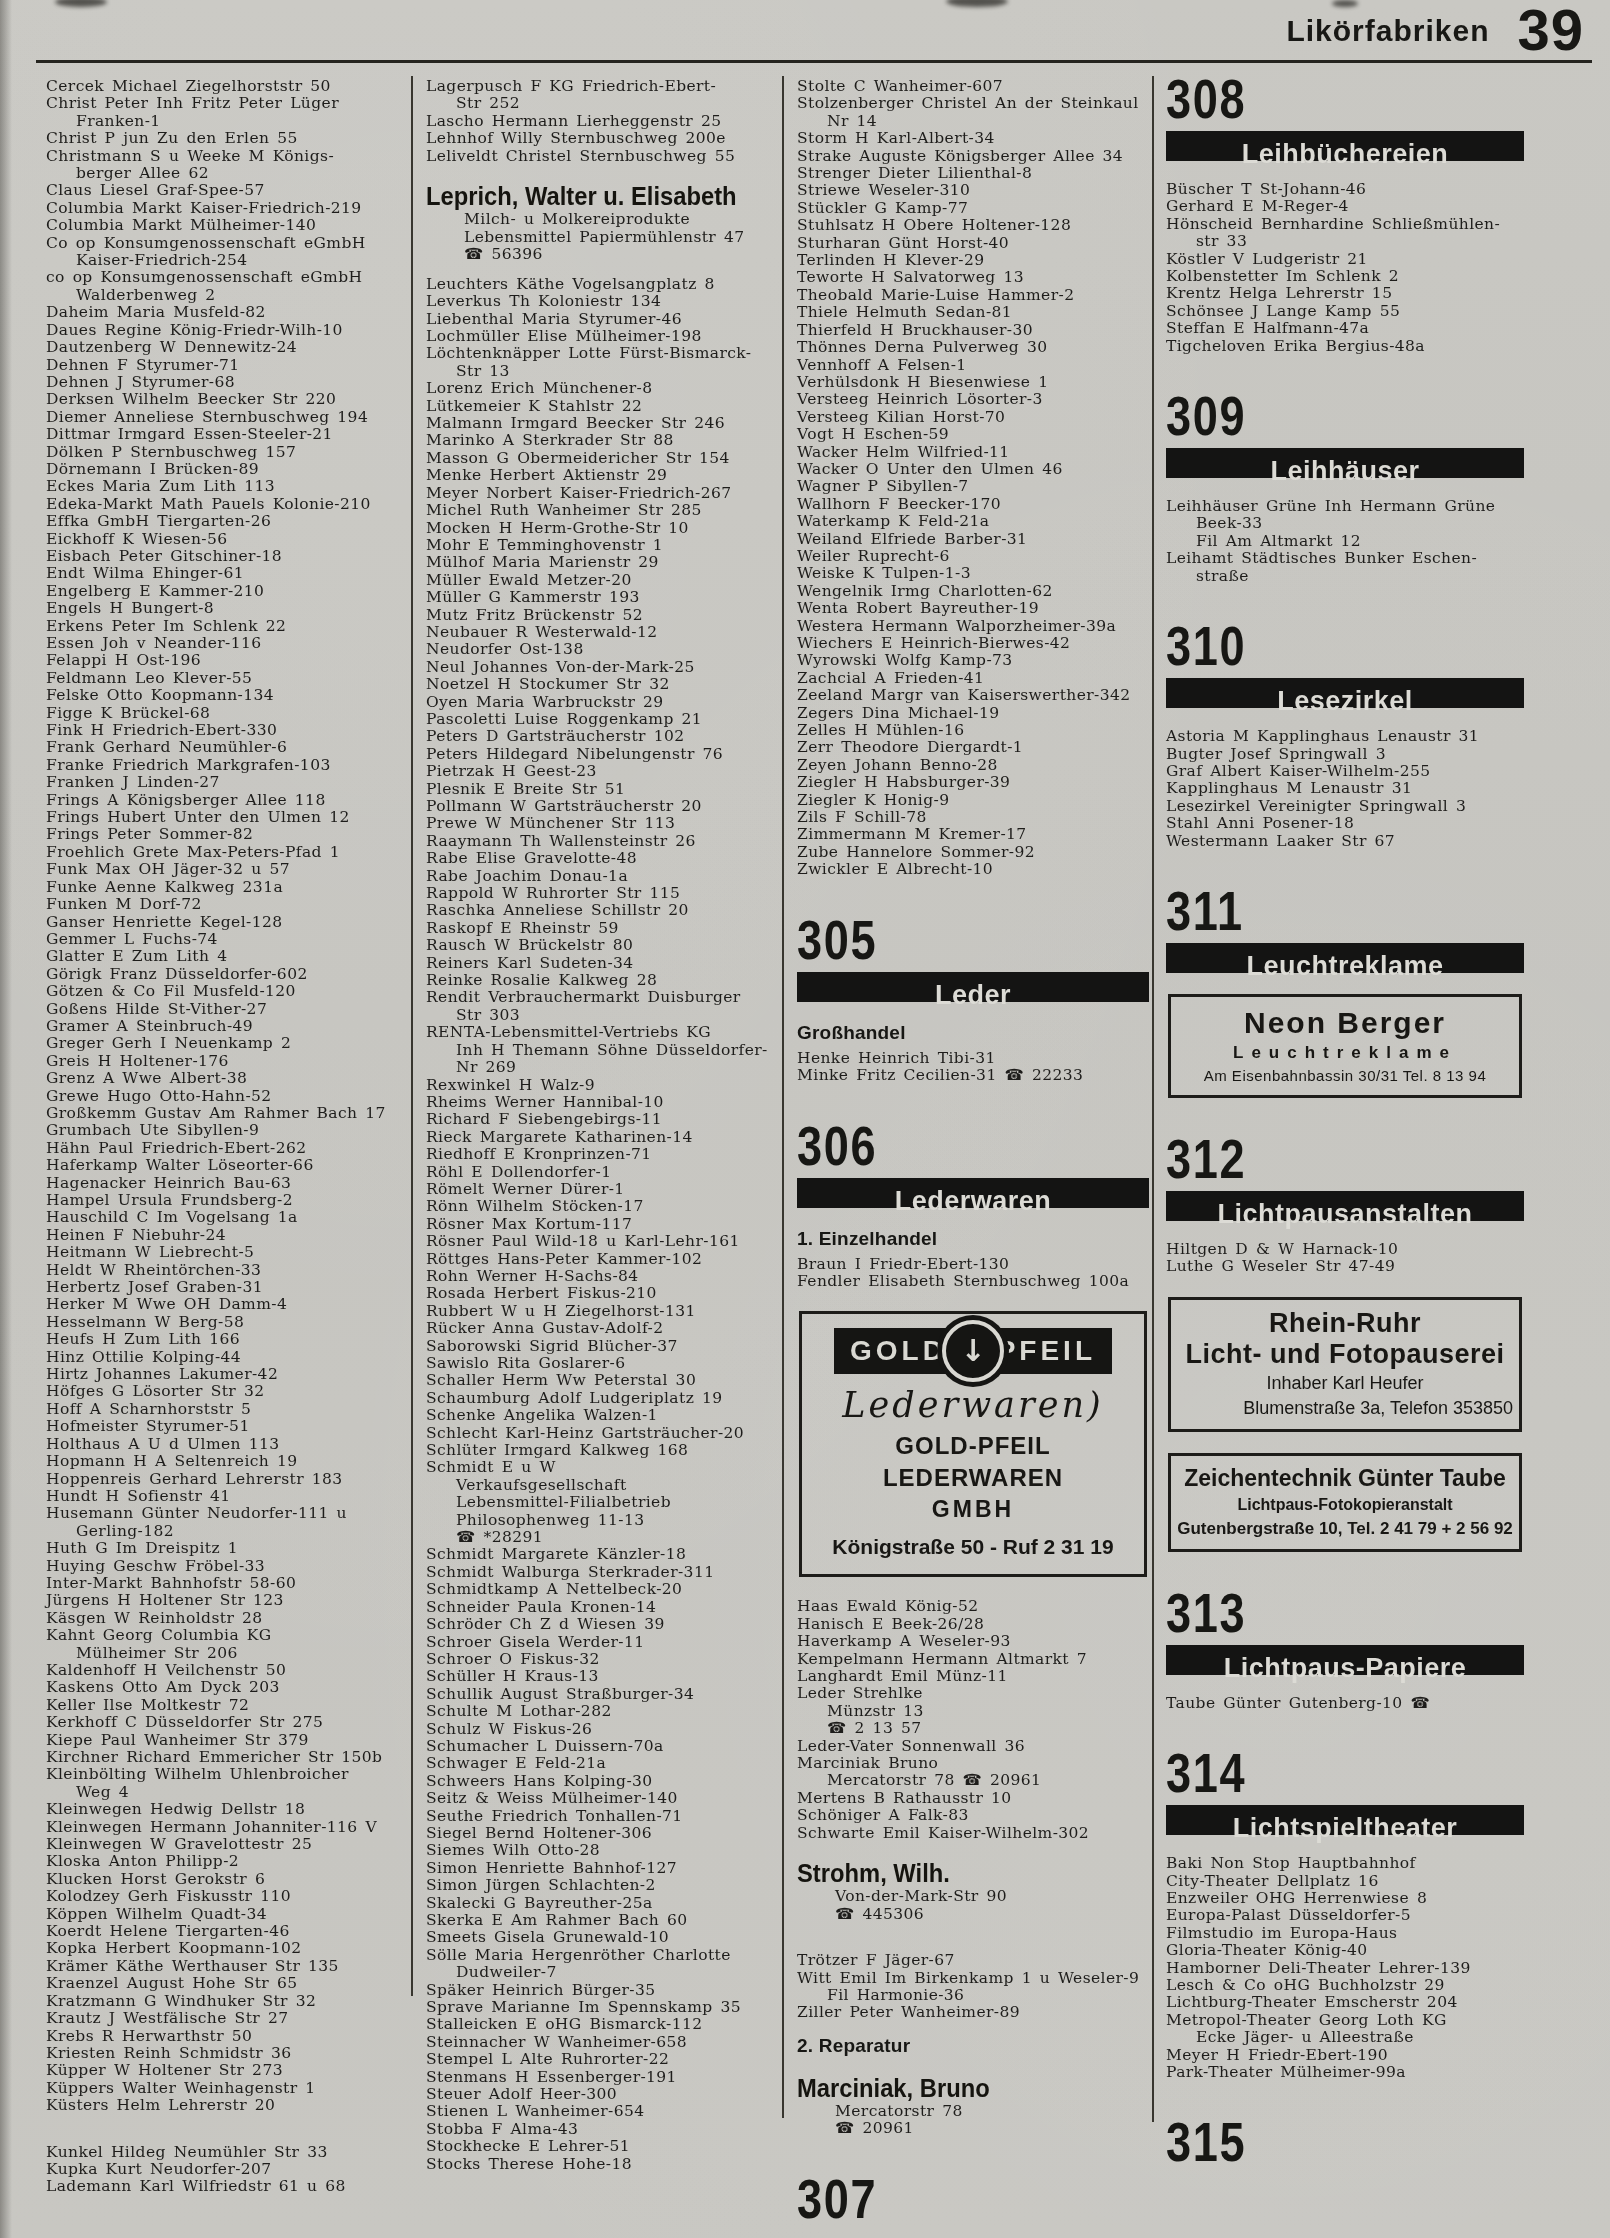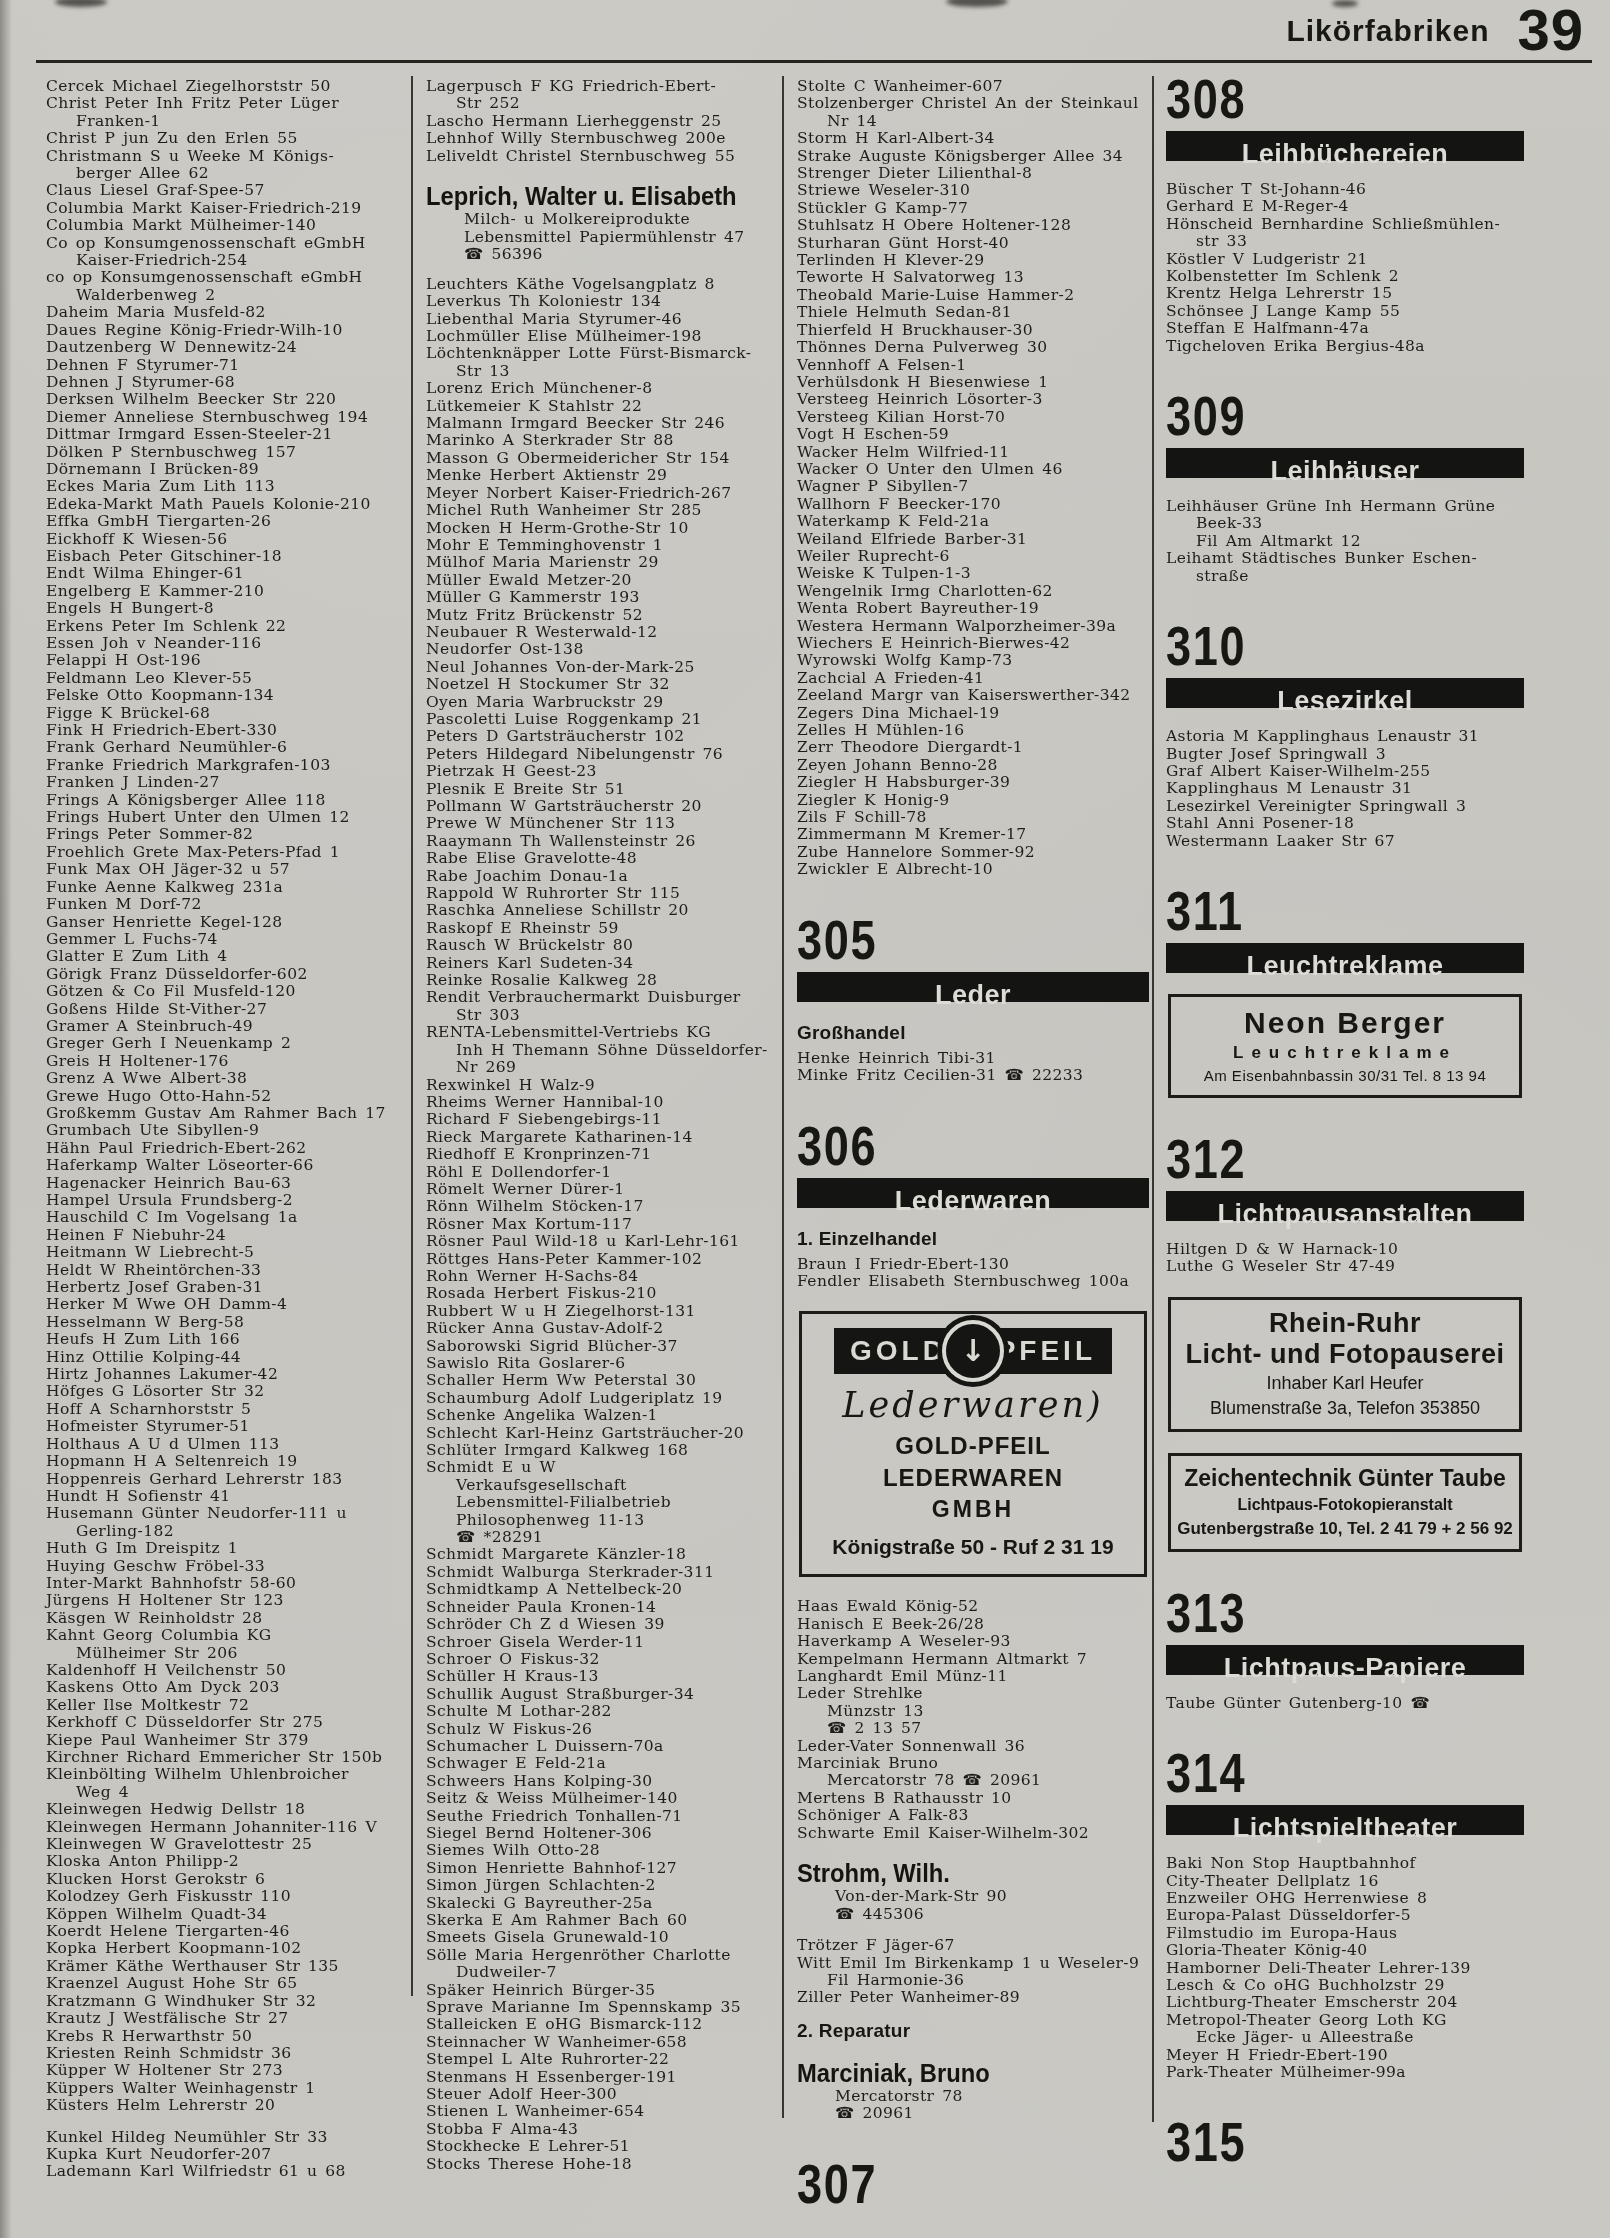--- a/index.html
+++ b/index.html
@@ -29,21 +29,21 @@
   #gutter{position:absolute;left:0;top:0;width:12px;height:100%;
     background:linear-gradient(90deg,rgba(40,38,33,.38),rgba(40,38,33,0));}
 
   .col{position:absolute;top:78px;}
   #col1{left:46px;width:362px;}
   #col2{left:426px;width:362px;}
   #col3{left:797px;width:352px;}
   #col4{left:1166px;width:358px;top:72px;}
 
   .entry{margin:0;}
-  .entry.gap{margin-top:14px;}
+  .entry.gap{margin-top:29px;}
   .ln{white-space:nowrap;font-size:15.5px;line-height:17.4px;letter-spacing:.4px;word-spacing:2.5px;}
   .cont{padding-left:30px;}
 
   .subhead{font-family:"Liberation Sans",sans-serif;font-weight:700;font-size:19px;
     margin:13px 0 6px;letter-spacing:.2px;color:#171714;}
 
   .section{margin:34px 0 20px;}
   .col .section:first-child{margin-top:0;}
   .sec-num{font-family:"Liberation Sans",sans-serif;font-weight:700;font-size:55px;line-height:54px;
     letter-spacing:2px;color:#171714;transform:scaleX(.82);transform-origin:left center;margin-bottom:5px;}
@@ -57,21 +57,21 @@
 
   .ad{border:3px solid #1d1c19;margin:21px 2px;padding:8px 6px;text-align:center;
     font-family:"Liberation Sans",sans-serif;color:#181714;background:rgba(255,255,255,0.03);}
   .ad-neon .ad-l1{font-size:30px;font-weight:700;letter-spacing:2px;line-height:36px;}
   .ad-neon .ad-l2{font-size:17px;font-weight:700;letter-spacing:8px;line-height:24px;}
   .ad-neon .ad-l3{font-size:15px;line-height:22px;letter-spacing:.5px;}
 
   .ad-rhein .ad-l1{font-size:27px;font-weight:700;line-height:30px;letter-spacing:.5px;}
   .ad-rhein .ad-l2{font-size:27px;font-weight:700;line-height:33px;letter-spacing:.5px;}
   .ad-rhein .ad-l3{font-size:18px;line-height:25px;}
-  .ad-rhein .ad-l4{font-size:18px;line-height:25px;}
+  .ad-rhein .ad-l4{font-size:18px;line-height:25px;text-align:right;}
 
   .ad-taube .ad-l1{font-size:23px;font-weight:700;line-height:29px;}
   .ad-taube .ad-l2{font-size:16px;font-weight:700;line-height:23px;}
   .ad-taube .ad-l3{font-size:17px;font-weight:700;line-height:25px;}
 
   .ad-goldpfeil{padding:14px 10px 12px;}
   .gp-logo{position:relative;height:46px;background:#151513;display:flex;align-items:center;
     justify-content:space-between;padding:0 16px;margin:0 22px;}
   .gp-word{color:#d9d8d2;font-weight:700;font-size:28px;letter-spacing:4px;
     font-family:"Liberation Sans",sans-serif;}

